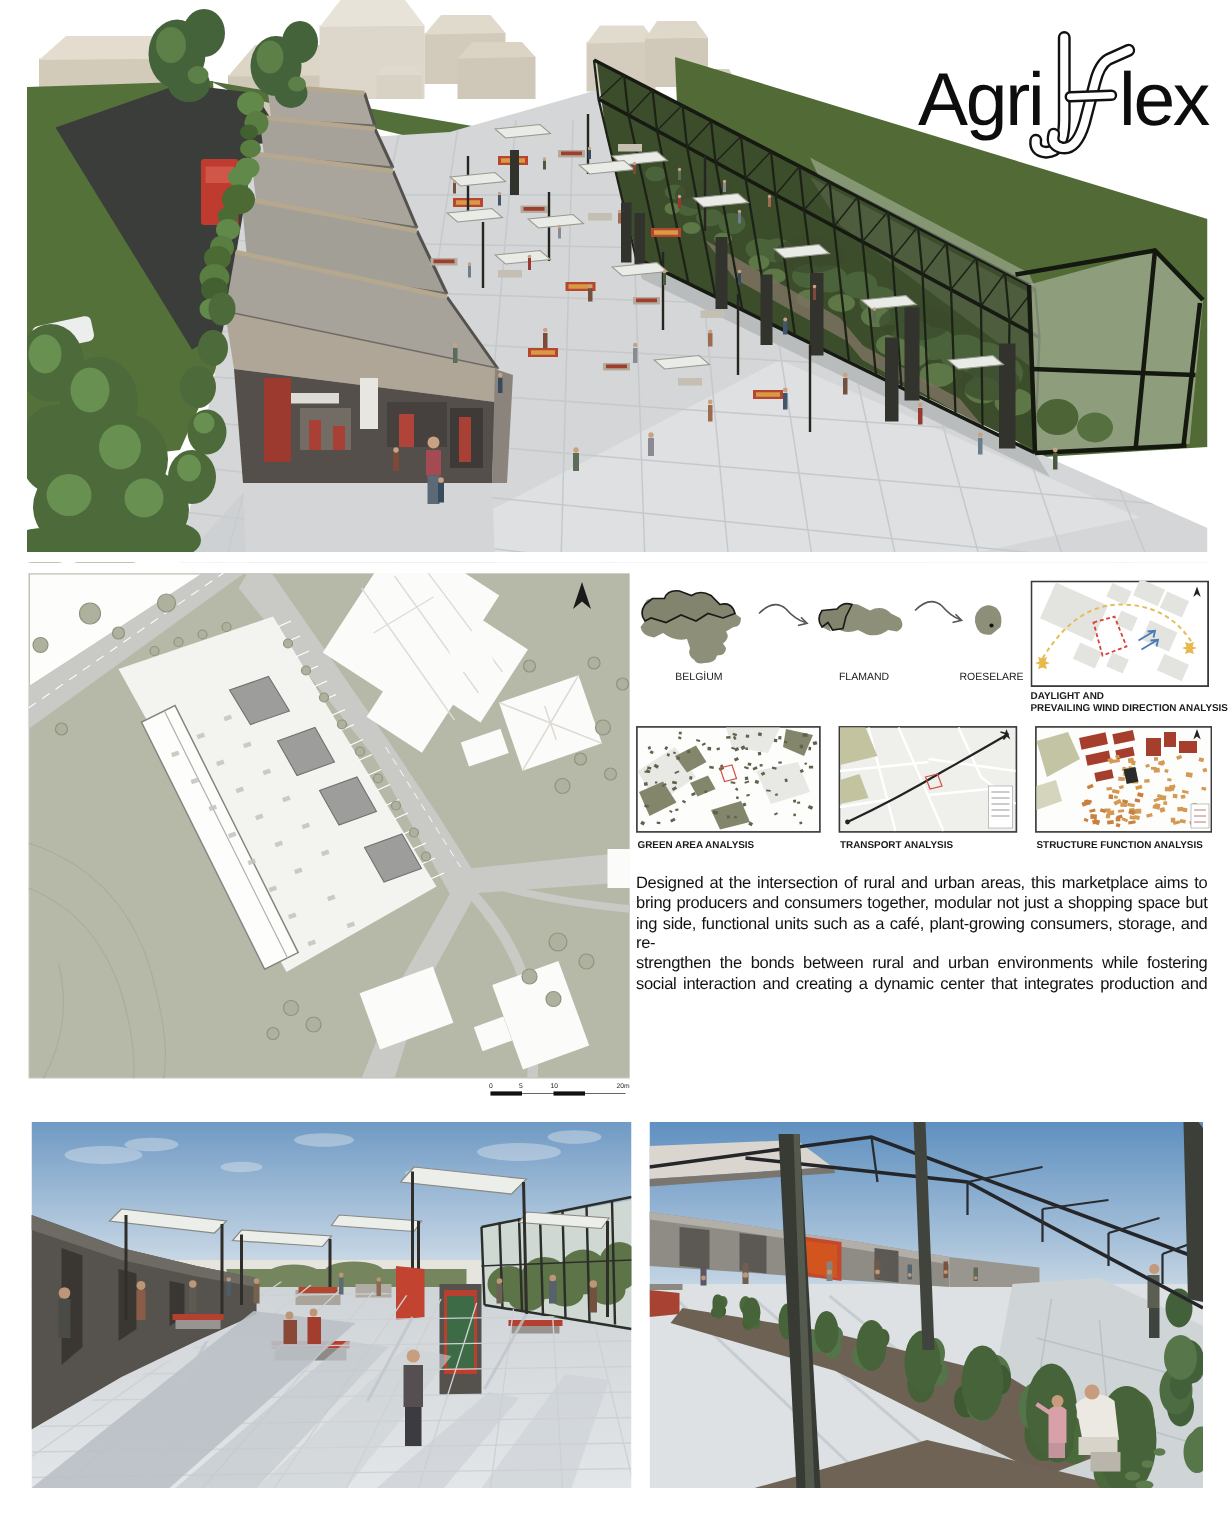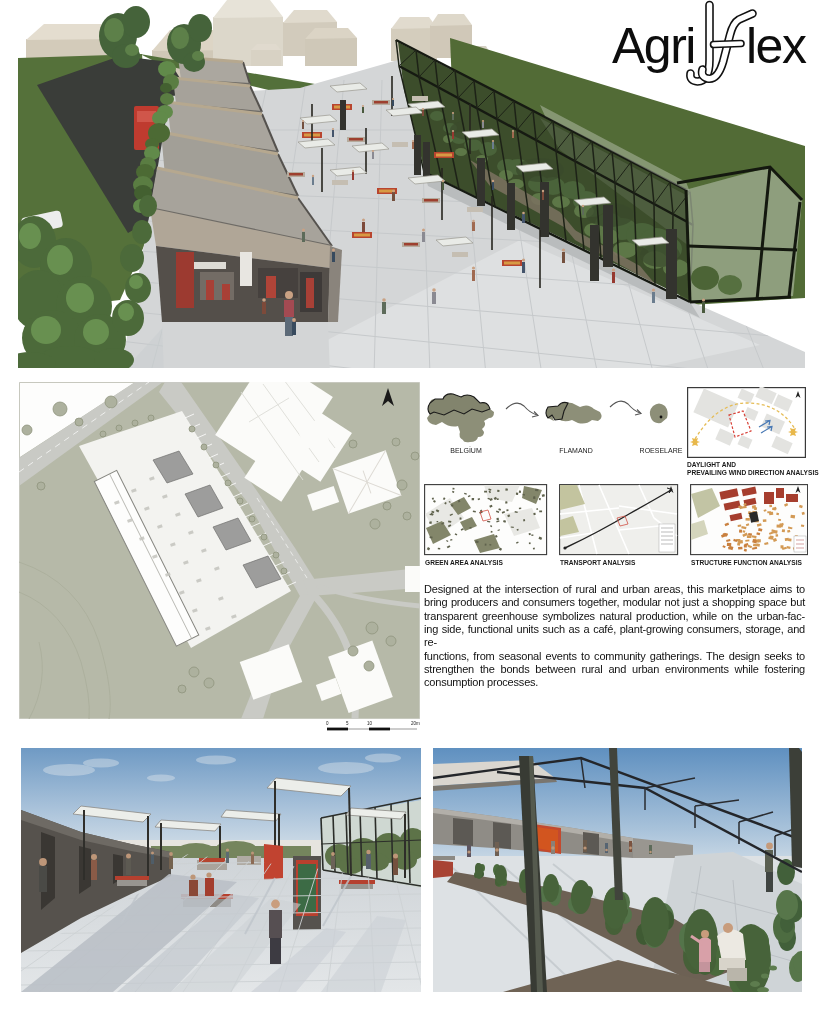--- a/index.html
+++ b/index.html
@@ -448,21 +448,21 @@
 <circle cx="483.0" cy="121" r="1.1" fill="#c9a183"></circle>
 <rect x="512" y="132" width="2" height="6" fill="#a06a50"></rect>
 <circle cx="513.0" cy="131" r="1.1" fill="#c9a183"></circle>
 </g>
 
 <rect x="0" y="0" width="18" height="375" fill="#ffffff"></rect>
 <rect x="805" y="130" width="14" height="245" fill="#ffffff"></rect>
 <rect x="0" y="368" width="819" height="7" fill="#ffffff"></rect>
 </svg>
 
-<div class="abs" id="logo" style="left:610px;top:10px;width:210px;height:95px;">
+<div class="abs" id="logo" style="left:610px;top:30px;width:210px;height:95px;">
 <svg width="210" height="95" viewBox="0 0 210 95" style="overflow:visible">
 
 <text x="2" y="53" font-family="Liberation Sans, sans-serif" font-size="50" letter-spacing="-1.5" fill="#0d0d0d">Agri</text>
 
 <text x="136" y="53" font-family="Liberation Sans, sans-serif" font-size="50" letter-spacing="-1.5" fill="#0d0d0d">lex</text>
 
 <g fill="none" stroke-linecap="round">
 <path d="M 99.5 -5 L 99.5 50 Q 99.5 71 87.5 71.5 Q 79.5 71 80.5 63.5" stroke="#111" stroke-width="8.6"></path>
 <path d="M 99.5 -5 L 99.5 50 Q 99.5 71 87.5 71.5 Q 79.5 71 80.5 63.5" stroke="#fff" stroke-width="5.4"></path>
 
@@ -939,25 +939,23 @@
 <text x="136" y="81">TRANSPORT ANALYSIS</text>
 <text x="267" y="81">STRUCTURE FUNCTION ANALYSIS</text>
 </g>
 </svg>
 
 <div class="abs" style="left:687px;top:461px;width:170px;font-size:6.6px;font-weight:bold;line-height:8px;color:#1a1a1a;">DAYLIGHT AND<br>PREVAILING WIND DIRECTION ANALYSIS</div>
 
 <div class="abs" style="left:424px;top:583px;width:381px;font-size:11px;line-height:13.35px;color:#121212;letter-spacing:-0.2px;">
     <div class="plj">Designed at the intersection of rural and urban areas, this marketplace aims to</div>
 <div class="plj">bring producers and consumers together, modular not just a shopping space but</div>
-<div class="plj">transparent greenhouse symbolizes natural production, while on the urban-fac-</div>
 <div class="plj">ing side, functional units such as a café, plant-growing consumers, storage, and re-</div>
-<div class="plj">functions, from seasonal events to community gatherings. The design seeks to</div>
 <div class="plj">strengthen the bonds between rural and urban environments while fostering</div>
-<div class="pl">consumption processes.</div>
+<div class="plj">social interaction and creating a dynamic center that integrates production and</div>
   </div>
 
 <svg class="abs" style="left:21px;top:748px" width="400" height="244" viewBox="0 0 400 244">
 <defs>
 <linearGradient id="skyL" x1="0" y1="0" x2="0" y2="1">
 <stop offset="0" stop-color="#6f9ac4"></stop>
         <stop offset="0.55" stop-color="#a9c2da"></stop>
         <stop offset="1" stop-color="#d9e3ea"></stop>
 </linearGradient>
 <linearGradient id="pavL" x1="0" y1="0" x2="0" y2="1">

